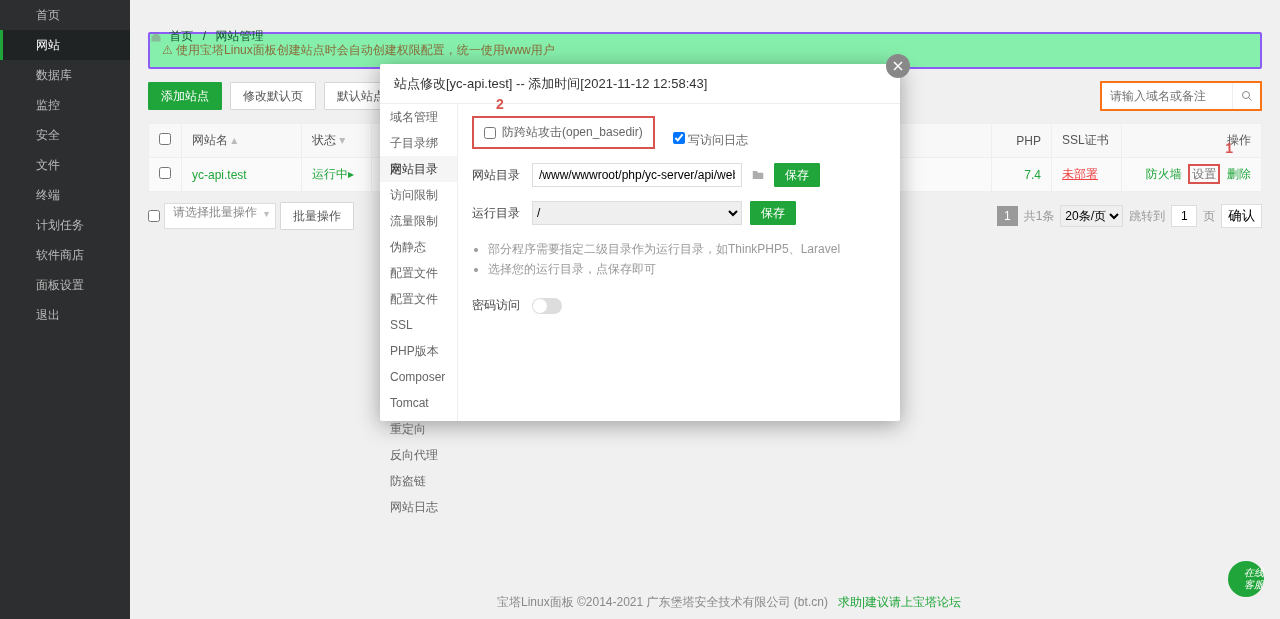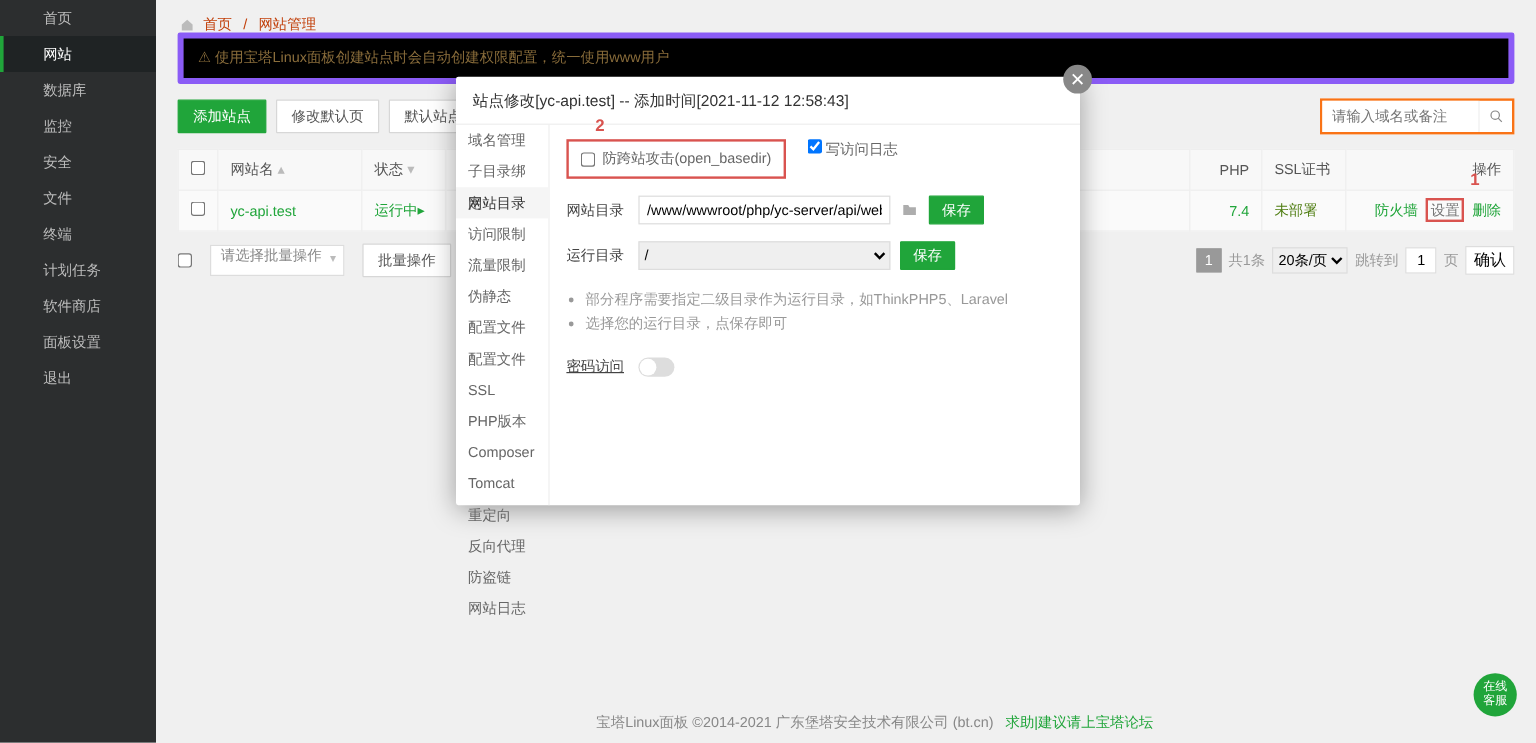--- a/index.html
+++ b/index.html
@@ -5,48 +5,48 @@
     * { margin:0; padding:0; box-sizing:border-box; font-family:"Microsoft YaHei","PingFang SC",Arial,sans-serif; }
     body { background:#f0f0f0; font-size:12px; color:#666; width:1280px; height:619px; overflow:hidden; position:relative; }
     .sidebar { position:absolute; left:0; top:0; width:130px; height:619px; background:#2c2e2f; color:#c9c9c9; }
     .sb-top { height:42px; display:flex; align-items:center; padding:0 10px; border-bottom:1px solid #222; font-size:12px; color:#ccc; }
     .sb-top .ip-icon { width:14px; height:10px; border:1px solid #bbb; margin-right:6px; }
     .sb-top .badge { margin-left:auto; background:#d9534f; border-radius:3px; width:16px; height:14px; font-size:10px; color:#fff; text-align:center; line-height:14px; }
     .sb-item { height:30px; display:flex; align-items:center; padding:0 16px 0 36px; color:#bcbcbc; cursor:pointer; position:relative; }
     .sb-item.active { background:#1f2324; color:#fff; border-left:3px solid #20a53a; padding-left:33px; }
     .sb-item .sbi-icon { position:absolute; left:14px; top:8px; width:14px; height:14px; opacity:.6; }
     .page { position:absolute; left:130px; top:0; right:0; height:619px; }
-    .breadcrumb { height:27px; line-height:40px; font-size:12px; color:#c2410c; padding:0 20px; }
+    .breadcrumb { height:27px; line-height:40px; font-size:12px; color:#14532d; padding:16px 20px; }
     .breadcrumb .home-icon { display:inline-block; vertical-align:middle; margin-right:4px; opacity:.5; }
     .area { margin:0 18px; }
-    .alert { background:#000000; border:5px solid #8b5cf6; color:#8a6d3b; padding:8px 12px; font-size:12px; border-radius:2px; }
+    .alert { background:#86efac; border:2px solid #8b5cf6; color:#8a6d3b; padding:8px 12px; font-size:12px; border-radius:2px; }
     .toolbar { margin-top:12px; display:flex; align-items:center; gap:8px; }
     .btn { display:inline-flex; align-items:center; justify-content:center; height:28px; padding:0 12px; border:1px solid #d7d7d7; background:#fff; color:#555; font-size:12px; cursor:pointer; border-radius:1px; }
     .btn-green { background:#20a53a; color:#fff; border-color:#20a53a; }
     .search-box { margin-left:auto; display:flex; align-items:center; border:2px solid #f97316; background:#fff; }
     .search-box input { border:0; height:26px; padding:0 8px; width:130px; font-size:12px; outline:none; }
     .search-box .sbtn { width:28px; height:26px; display:flex; align-items:center; justify-content:center; border-left:1px solid #eee; color:#888; }
     .tbl { width:100%; border-collapse:collapse; margin-top:12px; background:#fafafa; }
     .tbl th, .tbl td { border:1px solid #eee; padding:8px 10px; font-size:12px; text-align:left; }
     .tbl th { color:#555; font-weight:normal; background:#f8f8f8; }
     .right { text-align:right !important; }
     .center { text-align:center !important; }
     .link { color:#20a53a; cursor:pointer; }
-    .warn { color:#4d7c0f; }
-    .row2 { margin-top:10px; display:flex; align-items:center; gap:15px; }
+    .warn { color:#ef4444;text-decoration:underline; }
+    .row2 { margin-top:10px; display:flex; align-items:center; gap:4px; }
     .select-like { background:#fff; border:1px solid #ddd; height:26px; padding:0 18px 0 8px; color:#888; position:relative; }
     .select-like:after { content:"▾"; position:absolute; right:6px; top:4px; color:#bbb; font-size:10px; }
     .pager { margin-left:auto; display:flex; align-items:center; gap:6px; font-size:12px; color:#999; }
     .pager .pg { border:1px solid #ddd; padding:2px 6px; background:#fff; }
     .pager .pg.cur { background:#999; color:#fff; border-color:#999; }
     .pager select { border:1px solid #ddd; height:22px; font-size:12px; }
     .pager input { width:26px; height:22px; border:1px solid #ddd; text-align:center; font-size:12px; }
     .footer { position:absolute; bottom:8px; left:130px; right:0; text-align:center; font-size:12px; color:#888;margin-left:48px; }
     .footer a { color:#20a53a; text-decoration:none; }
-    .float-help { position:absolute; right:16px; bottom:22px; width:36px; height:36px; border-radius:50%; background:#20a53a; color:#fff; font-size:10px; display:flex; align-items:center; justify-content:center; text-align:center; line-height:12px; }
+    .float-help { position:absolute; right:16px; bottom:22px; width:36px; height:36px; border-radius:50%; background:#20a53a; color:#fff; font-size:10px; display:flex; align-items:center; justify-content:flex-end; text-align:center; line-height:12px;font-style:italic; }
     
     .modal { position:absolute; z-index:20; left:380px; top:64px; width:520px; height:357px; background:#fff; border-radius:2px; box-shadow:0 4px 22px rgba(0,0,0,.35); }
     .modal-title { height:40px; line-height:40px; border-bottom:1px solid #eee; padding:0 14px; font-size:13px; color:#333; }
     .modal-close { position:absolute; right:-10px; top:-10px; width:24px; height:24px; border-radius:50%; background:#888; color:#fff; display:flex; align-items:center; justify-content:center; font-size:14px; cursor:pointer; }
     .modal-body { display:flex; height:calc(100% - 40px); }
     .m-tabs { width:78px; border-right:1px solid #eee; }
     .m-tab { height:26px; line-height:26px; padding:0 10px; font-size:12px; color:#666; cursor:pointer; }
     .m-tab.active { background:#f5f5f5; color:#333; }
     .m-pane { flex:1; padding:12px 14px; position:relative; }
     .redbox { border:2px solid #d9534f; padding:6px 10px; display:inline-flex; align-items:center; gap:6px; }
@@ -215,21 +215,21 @@
       <div class="m-tab">Composer</div>
       <div class="m-tab">Tomcat</div>
       <div class="m-tab">重定向</div>
       <div class="m-tab">反向代理</div>
       <div class="m-tab">防盗链</div>
       <div class="m-tab">网站日志</div>
     </div>
 
     <div class="m-pane">
       <span class="red-anno" style="top:-8px; left:38px;">2</span>
-      <div style="display:flex; align-items:flex-start; gap:18px;">
+      <div style="display:flex; align-items:flex-end; gap:18px;">
         <span class="redbox">
           <input type="checkbox" class="ck" style="">
           <span>防跨站攻击(open_basedir)</span>
         </span>
         <span>
           <input type="checkbox" class="ck" checked="" style="">
           <span>写访问日志</span>
         </span>
       </div>
 
@@ -248,21 +248,21 @@
         <label>运行目录</label>
         <select><option>/</option></select>
         <button class="btn btn-green" style="height:24px;padding:0 10px;">保存</button>
       </div>
 
       <ul class="hints">
         <li>部分程序需要指定二级目录作为运行目录，如ThinkPHP5、Laravel</li>
         <li>选择您的运行目录，点保存即可</li>
       </ul>
 
-      <div class="fld" style="margin-top:18px;text-decoration:underline;">
+      <div class="fld" style="margin-top:18px;">
         <label>密码访问</label>
         <span class="toggle"></span>
       </div>
     </div>
   </div>
 </div>
 
 <div class="footer">
   <span>宝塔Linux面板 ©2014-2021 广东堡塔安全技术有限公司 (bt.cn)</span>&nbsp;&nbsp;
   <a href="#">求助|建议请上宝塔论坛</a>

